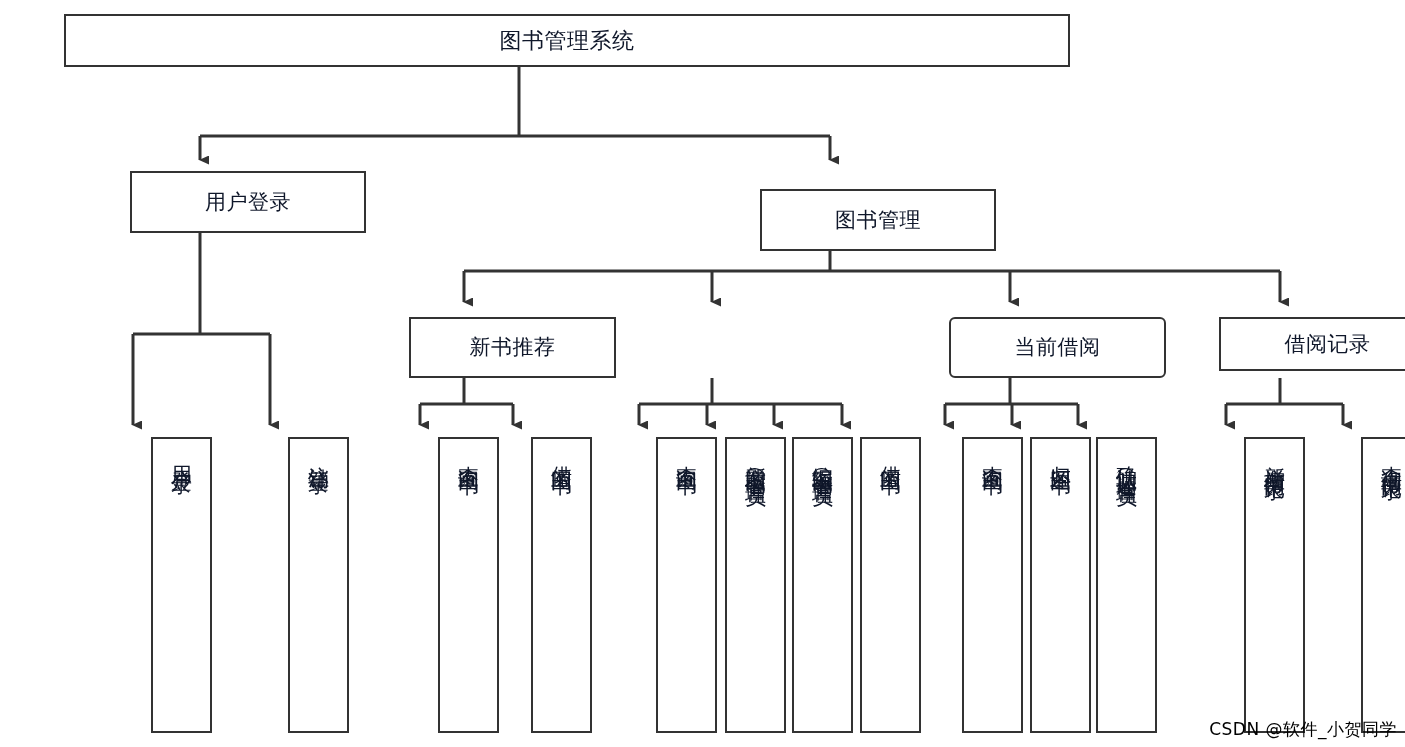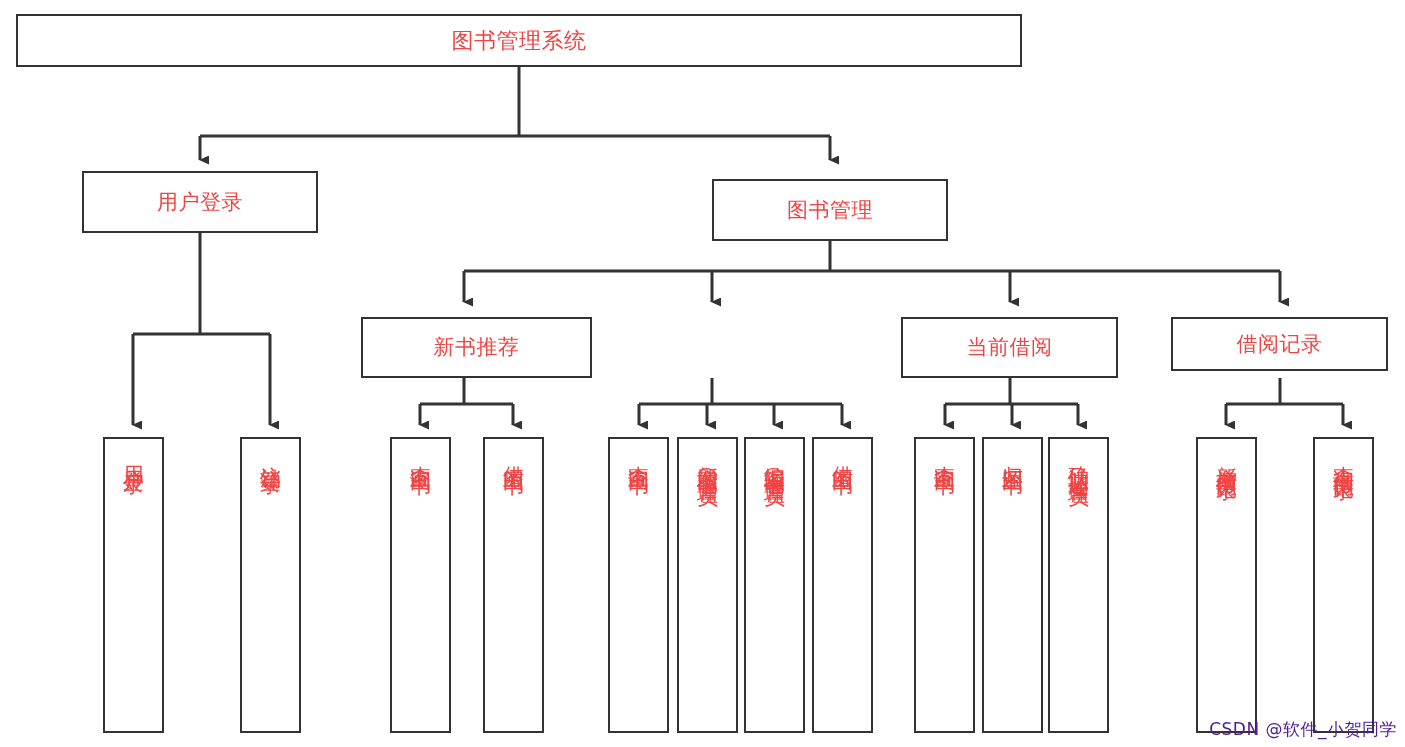--- a/index.html
+++ b/index.html
@@ -27,21 +27,22 @@
     pointer-events: none;
   }
   .node {
     position: absolute;
     box-sizing: border-box;
     background: #ffffff;
     border: 2px solid #333333;
     display: flex;
     align-items: center;
     justify-content: center;
-    color: #ef4444;
+    color: #0f172a;
+    margin-left: 48px;
   }
   .node .lbl {
     display: block;
     text-align: center;
     line-height: 1.18;
     letter-spacing: 0.5px;
   }
   
   .node.horiz .lbl {
     font-size: 21px;
@@ -62,21 +63,21 @@
     font-size: 21px;
     line-height: 1.05;
     letter-spacing: 3px;
     white-space: nowrap;
   }
   .watermark {
     position: absolute;
     right: 8px;
     bottom: 6px;
     font-size: 17px;
-    color: #4c1d95;
+    color: #000000;
     white-space: nowrap;
     letter-spacing: 0.5px;
   }
 </style>
 </head>
 <body>
 
 <div id="diagram-root">
 
   <svg class="connectors" viewBox="0 0 1405 747">
@@ -129,28 +130,28 @@
     </g>
   </svg>
 
   <div class="node horiz root" style="left:16px; top:14px; width:1006px; height:53px;">
     <span class="lbl">图书管理系统</span>
   </div>
 
   <div class="node horiz" style="left:82px; top:171px; width:236px; height:62px;">
     <span class="lbl">用户登录</span>
   </div>
-  <div class="node horiz" style="left:712px; top:179px; width:236px; height:62px;">
+  <div class="node horiz" style="left:712px; top:189px; width:236px; height:62px;">
     <span class="lbl">图书管理</span>
   </div>
 
-  <div class="node horiz" style="left:361px; top:317px; width:231px; height:61px;">
+  <div class="node horiz" style="left:361px; top:317px; width:207px; height:61px;">
     <span class="lbl">新书推荐</span>
   </div>
-  <div class="node horiz" style="left:901px; top:317px; width:217px; height:61px;">
+  <div class="node horiz" style="left:901px; top:317px; width:217px; height:61px;border-radius:6px;">
     <span class="lbl">当前借阅</span>
   </div>
   <div class="node horiz" style="left:1171px; top:317px; width:217px; height:54px;">
     <span class="lbl">借阅记录</span>
   </div>
 
   <div class="node vert" style="left:103px; top:437px; width:61px; height:296px;">
     <span class="lbl">用户登录</span>
   </div>
   <div class="node vert" style="left:240px; top:437px; width:61px; height:296px;">

